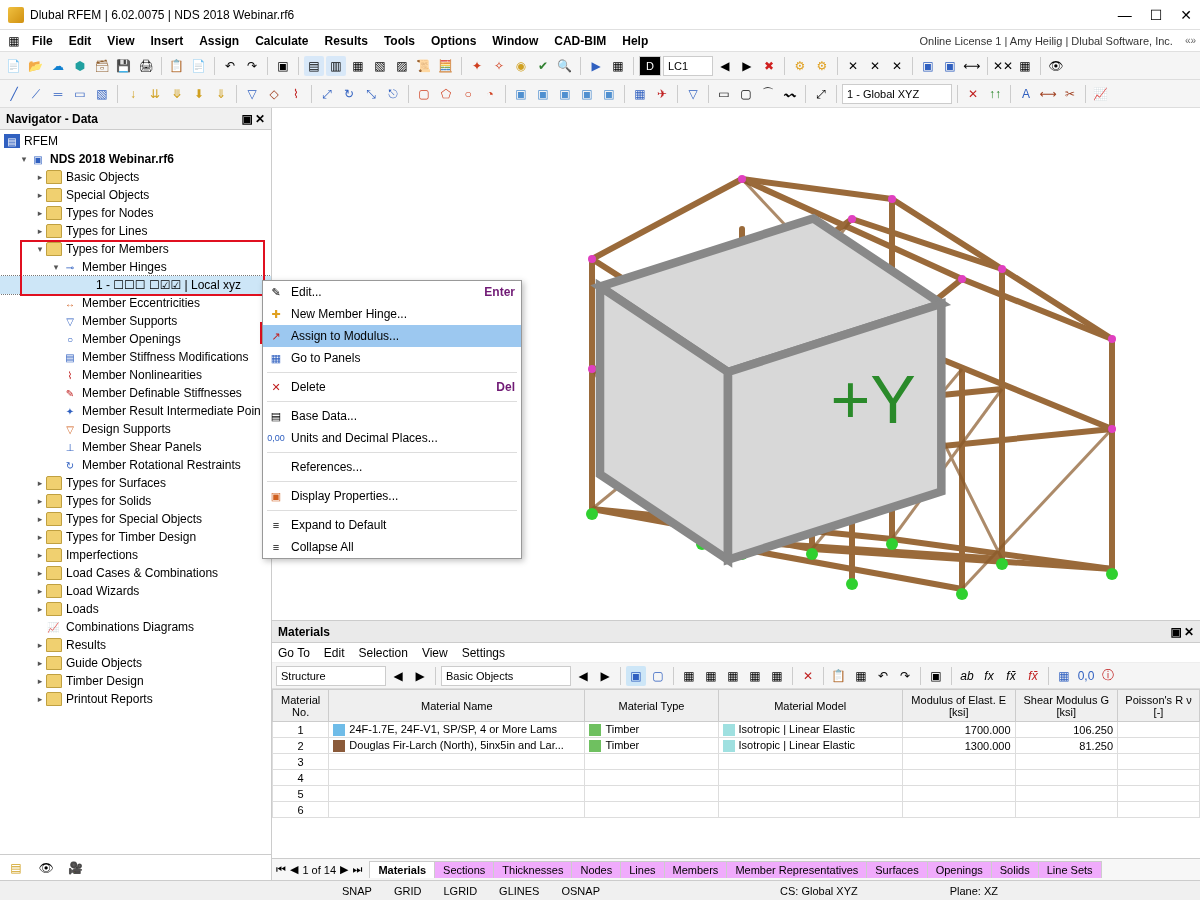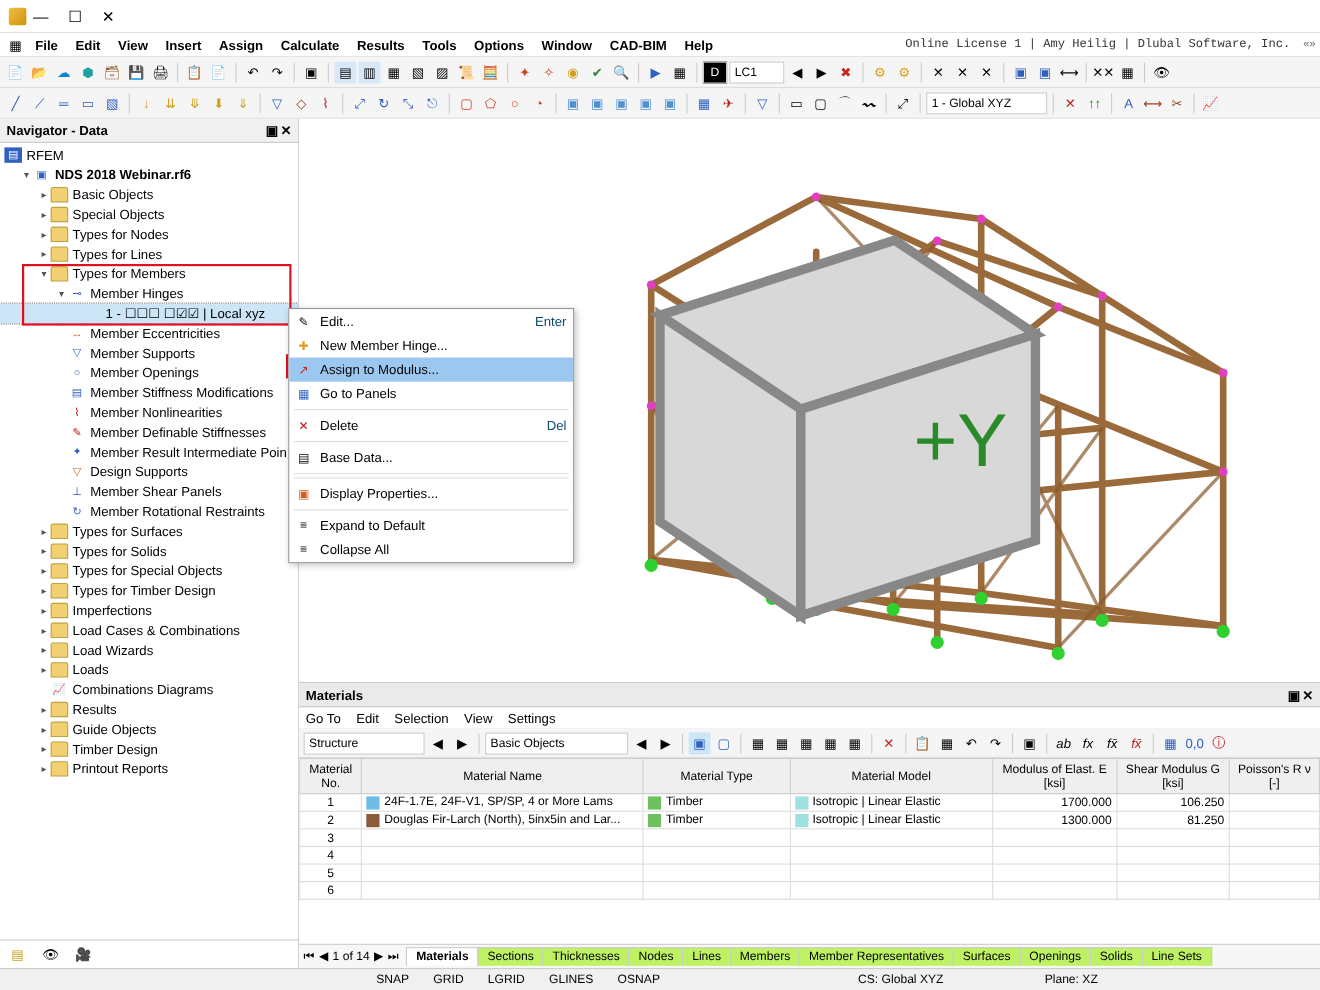--- a/index.html
+++ b/index.html
@@ -6,21 +6,21 @@
 body { font-family: "Segoe UI", Tahoma, sans-serif; font-size: 12px; background: #fff; color: #000; width: 1200px; height: 900px; overflow: hidden; position: relative; }
 
 .titlebar { height: 30px; background: #fff; display: flex; align-items: center; padding: 0 8px; border-bottom: 1px solid #e0e0e0; }
 .titlebar .app-icon { width: 16px; height: 16px; margin-right: 6px; background: linear-gradient(135deg,#f0c040,#d09010); border-radius: 2px; }
 .titlebar .title-text { flex: 1; font-size: 12px; }
 .titlebar .win-btns { display: flex; gap: 18px; font-size: 14px; }
 .titlebar .win-btns span { cursor: default; }
 
 .menubar { height: 22px; background: #fff; display: flex; align-items: center; padding: 0 4px; border-bottom: 1px solid #e0e0e0; }
 .menubar .menu-item { padding: 2px 8px; cursor: default; font-weight: bold; }
-.menubar .menu-right { margin-left: auto; padding-right: 8px; color: #333; font-size: 11px; font-family: Liberation Mono, monospace; }
+.menubar .menu-right { margin-left: auto; padding-right: 8px; color: #333; font-size: 11px; }
 .menubar .arrows { margin-left: 4px; font-size: 10px; color: #666; }
 
 .toolbar-row { height: 28px; background: #f5f5f5; display: flex; align-items: center; padding: 0 4px; gap: 2px; border-bottom: 1px solid #ddd; overflow: hidden; }
 .tb-btn { width: 20px; height: 20px; display: inline-flex; align-items: center; justify-content: center; border-radius: 2px; font-size: 12px; }
 .tb-sep { width: 1px; height: 18px; background: #ccc; margin: 0 3px; }
 .tb-combo { height: 20px; font-size: 11px; border: 1px solid #ccc; padding: 0 4px; background:#fff; display:inline-flex; align-items:center;}
 
 .main-area { display: flex; height: calc(900px - 30px - 22px - 28px - 28px - 20px); }
 
 .navigator { width: 272px; border-right: 1px solid #ccc; display: flex; flex-direction: column; background: #fff; }
@@ -40,53 +40,54 @@
 .highlight-box { position: absolute; border: 2px solid #e01020; pointer-events: none; }
 
 .viewport-col { flex: 1; display: flex; flex-direction: column; position: relative; }
 .viewport { flex: 1; background: #ffffff; position: relative; }
 .viewport svg { width: 100%; height: 100%; }
 .coord-cube { position: absolute; top: 8px; right: 8px; width: 60px; height: 60px; }
 
 .context-menu { position: absolute; background: #fff; border: 1px solid #999; box-shadow: 2px 2px 6px rgba(0,0,0,.25); width: 260px; z-index: 50; }
 .ctx-row { display: flex; align-items: center; height: 22px; padding: 0 6px 0 28px; position: relative; }
 .ctx-row .ctx-icon { position:absolute; left:4px; width:18px; height:18px; display:inline-flex; align-items:center; justify-content:center; font-size:11px; }
-.ctx-row .ctx-short { margin-left: auto; color: #0c4a6e; }
+.ctx-row .ctx-short { margin-left: auto; color: #701a75; font-weight: bold; }
 .ctx-sep { height: 1px; background: #ddd; margin: 3px 4px; }
 .ctx-hover { background: #9cc8f0; }
 
 .materials-panel { height: 260px; border-top: 1px solid #ccc; display: flex; flex-direction: column; background: #fff; }
 .mat-header { height: 22px; background: #eaeaea; display: flex; align-items: center; padding: 0 6px; font-weight: bold; border-bottom: 1px solid #ccc; }
 .mat-header .hdr-btns{margin-left:auto;display:flex;gap:2px;}
 .mat-menubar { height: 20px; display: flex; align-items: center; padding: 0 6px; gap: 14px; border-bottom: 1px solid #eee; }
 .mat-toolbar { height: 26px; background: #f5f5f5; display: flex; align-items: center; padding: 0 4px; gap: 2px; border-bottom: 1px solid #ddd; }
 .mat-table { flex: 1; overflow: auto; }
 .mat-table table { border-collapse: collapse; width: 100%; table-layout: fixed; }
 .mat-table th { background: #efefef; border: 1px solid #ccc; font-weight: normal; text-align: center; padding: 2px 4px; font-size: 11px; height: 32px; }
 .mat-table td { border: 1px solid #ddd; padding: 1px 4px; font-size: 11px; height: 16px; overflow:hidden; text-overflow:ellipsis; white-space:nowrap;}
 .mat-table td.num { text-align: right; }
 .mat-table td.ctr { text-align: center; }
 .swatch { display:inline-block; width:12px; height:12px; margin-right:4px; vertical-align:middle; }
 
 .mat-footer { height: 22px; border-top: 1px solid #ccc; display: flex; align-items: center; padding: 0 4px; gap:0; background:#f7f7f7; }
-.mat-tab { padding: 2px 8px; border: 1px solid #ccc; border-bottom:none; background:#bef264; font-size:11px; margin-left:-1px;}
+.mat-tab { padding: 2px 8px; border: 1px solid #ccc; border-bottom:none; background:#f0abfc; font-size:11px; margin-left:-1px;}
 .mat-tab.active { background: #fff; font-weight:bold; }
 .pager { display:flex; align-items:center; gap:4px; margin-right:8px; font-size:11px; }
 
 .statusbar { height: 20px; background: #f0f0f0; border-top: 1px solid #ccc; display: flex; align-items: center; gap: 10px; padding: 0 6px; font-size: 11px; }
 .statusbar .sb-item { padding: 0 6px; }
 .statusbar .sb-grow { flex:1; }
 
 .nav-footer { height:26px; border-top:1px solid #ccc; display:flex; align-items:center; gap:10px; padding:0 6px;}
 </style>
 </head>
 <body>
 
 <div class="titlebar">
   <span class="app-icon"></span>
+  <span class="title-text">Dlubal RFEM | 6.02.0075 | NDS 2018 Webinar.rf6</span>
   <div class="win-btns">
     <span>—</span>
     <span>☐</span>
     <span>✕</span>
   </div>
 </div>
 
 <div class="menubar">
   <span class="tb-btn">▦</span>
   <span class="menu-item">File</span>
@@ -693,21 +694,28 @@
   <div class="ctx-row">
       <span class="ctx-icon" style="color:#c02020">✕</span>
       <span>Delete</span>
       <span class="ctx-short">Del</span>
     </div>
   <div class="ctx-sep"></div>
   <div class="ctx-row">
       <span class="ctx-icon">▤</span>
       <span>Base Data...</span>
     </div>
+  <div class="ctx-row">
+      <span class="ctx-icon" style="color:#3060c0;font-size:9px">0,00</span>
+      <span>Units and Decimal Places...</span>
+    </div>
   <div class="ctx-sep"></div>
+  <div class="ctx-row">
+      <span>References...</span>
+    </div>
   <div class="ctx-sep"></div>
   <div class="ctx-row">
       <span class="ctx-icon" style="color:#d06020">▣</span>
       <span>Display Properties...</span>
     </div>
   <div class="ctx-sep"></div>
   <div class="ctx-row">
       <span class="ctx-icon">≡</span>
       <span>Expand to Default</span>
     </div>

